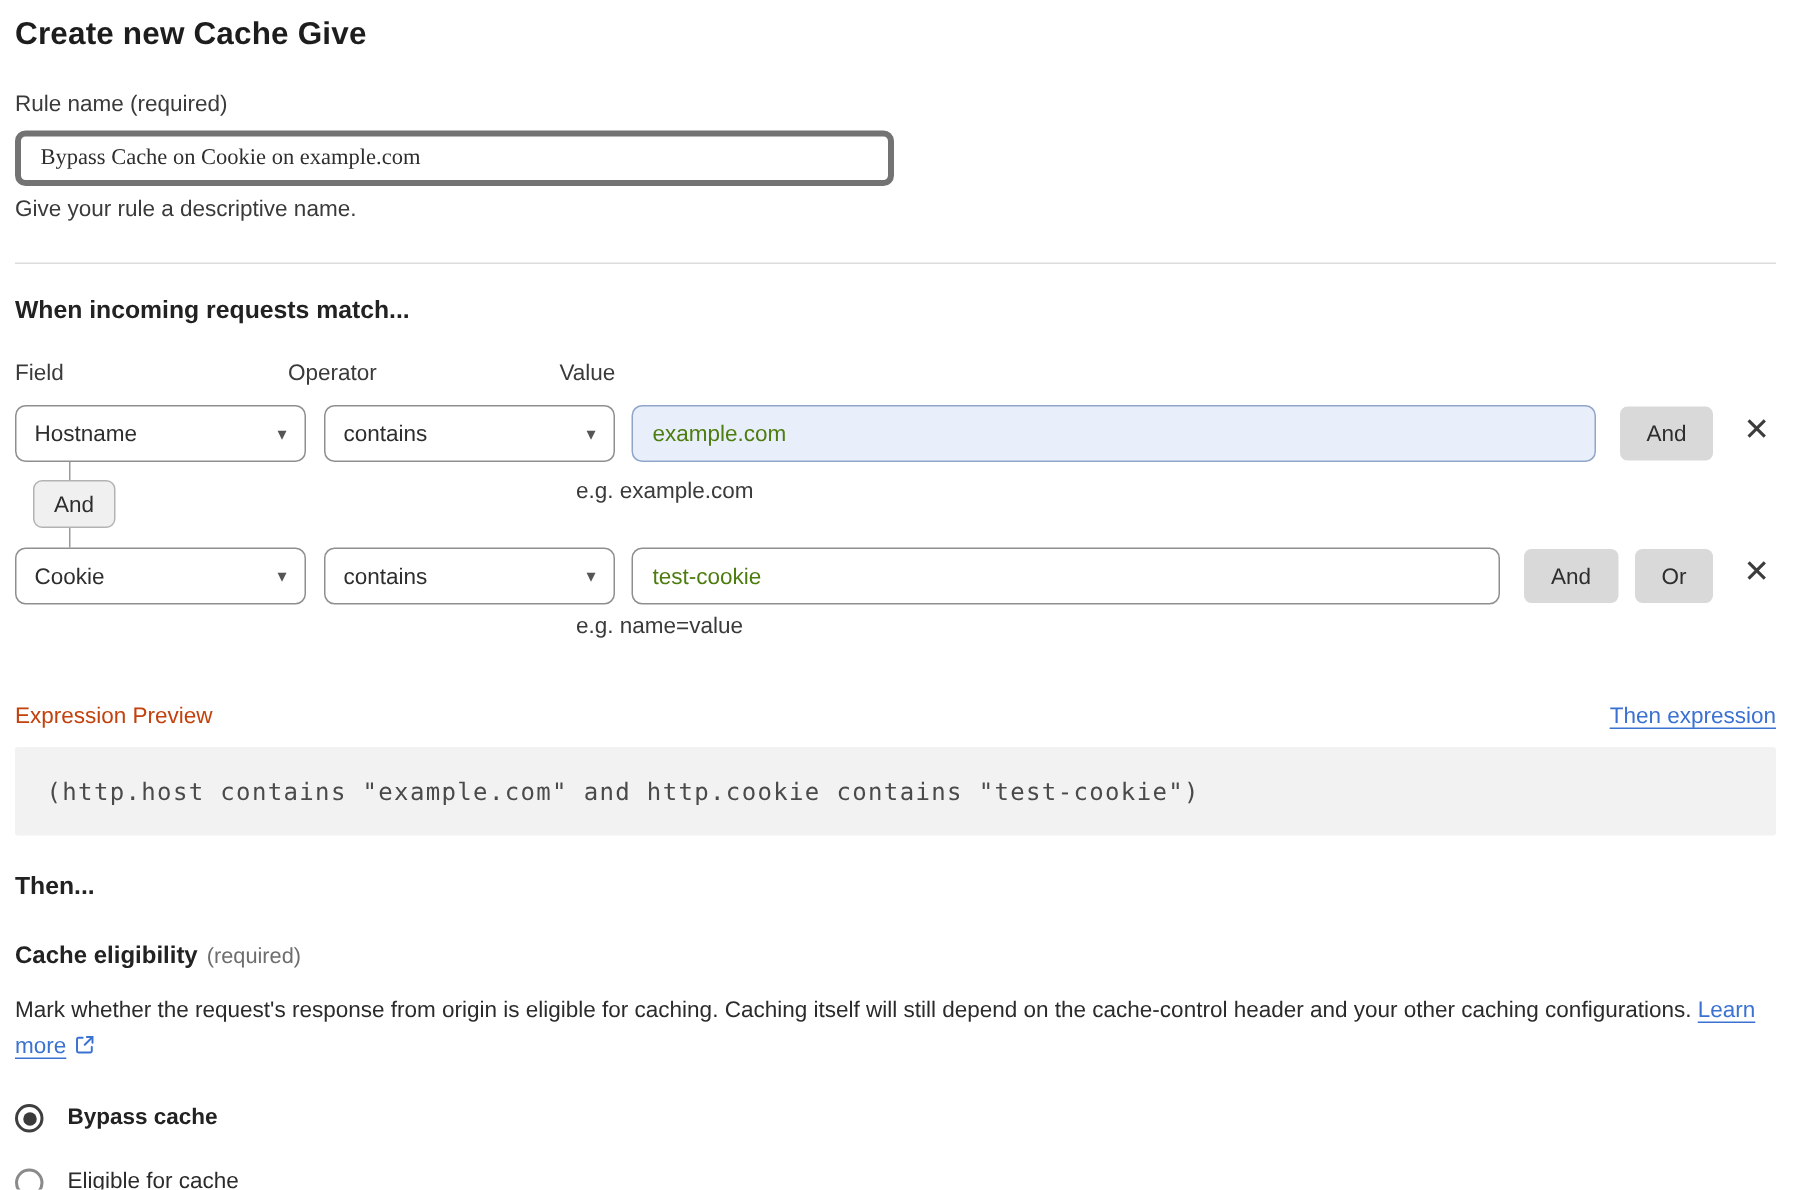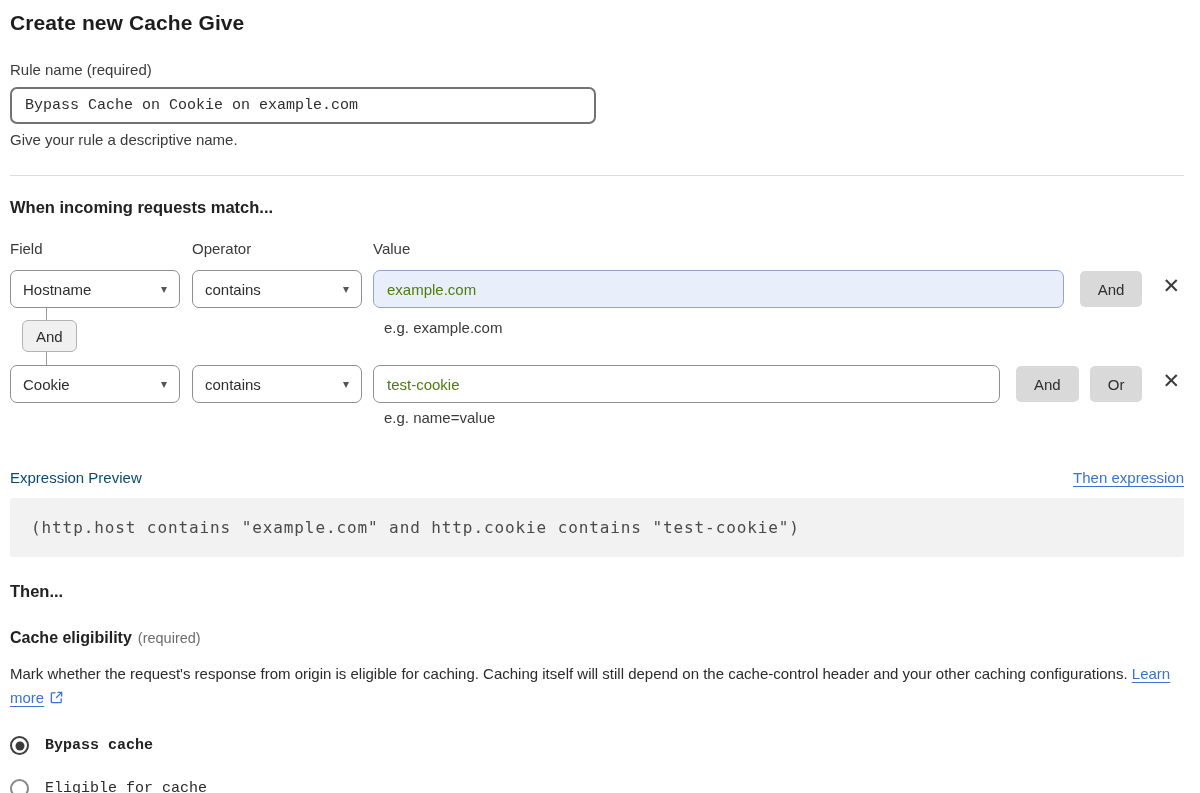--- a/index.html
+++ b/index.html
@@ -14,43 +14,43 @@
 
   h1.page-title {
     font-size: 21px; font-weight: 700; color: #1d1d1d;
     margin: 0 0 26px 0; letter-spacing: 0.1px;
   }
 
   .field-label { font-size: 15px; color: #3a3a3a; margin-bottom: 9px; }
 
   .rule-name-input {
     width: 586px; height: 37px;
-    border: 2px solid #737373; border-radius: 7px;
+    border: 4px solid #737373; border-radius: 7px;
     padding: 0 13px; font-size: 15px; color: #2e2e2e;
-    font-family: Liberation Mono, monospace;
+    font-family: Liberation Serif, serif;
     background: #fff; outline: none; display: block;
   }
   .helper-text { font-size: 15px; color: #3a3a3a; margin-top: 7px; }
 
   .divider { border: none; border-top: 1px solid #dcdcdc; margin: 27px 0 0 0; }
 
   .section-heading {
     font-size: 16.5px; font-weight: 700; color: #222;
     margin: 22px 0 0 0;
   }
 
   .columns-header { display: flex; margin-top: 23px; font-size: 15px; color: #3a3a3a; }
   .col-field { width: 170px; margin-right: 12px; }
   .col-operator { width: 170px; margin-right: 11px; }
   .col-value { flex: 1; }
 
   .condition-row { display: flex; align-items: flex-start; margin-top: 13px; }
 
   .select-box {
-    width: 170px; height: 38px; flex: none;
+    width: 194px; height: 38px; flex: none;
     border: 1px solid #8f8f8f; border-radius: 7px;
     background: #fff; display: flex; align-items: center;
     padding: 0 12px; cursor: pointer;
   }
   .select-box .select-text { flex: 1; font-size: 15px; color: #2e2e2e; }
   .select-box .caret { color: #555; font-size: 12px; line-height: 1; }
   .sel-field { margin-right: 12px; }
   .sel-operator { margin-right: 11px; }
 
   .value-input {
@@ -90,21 +90,21 @@
     font-family: "Liberation Sans", sans-serif;
   }
   .hint-text { font-size: 15px; color: #3a3a3a; }
   .between-region .hint-text { position: absolute; left: 374px; top: 11px; }
   .hint-row2 { margin: 6px 0 0 374px; }
 
   .expr-header {
     display: flex; justify-content: space-between; align-items: baseline;
     margin-top: 43px;
   }
-  .expr-label { font-size: 15px; color: #0c4a6e; }
+  .expr-label { font-size: 15px; color: #c2410c; }
   a.link { color: #3b72d1; text-decoration: underline; text-underline-offset: 3px; cursor: pointer; font-size: 15px; }
 
   .expr-code-block {
     margin-top: 12px; background: #f2f2f2; border-radius: 2px;
     padding: 20px 21px; 
   }
   .expr-code {
     font-family: "DejaVu Sans Mono", monospace;
     font-size: 16px; letter-spacing: 0.9px; color: #4a4a4a;
     white-space: nowrap;
@@ -112,21 +112,21 @@
 
   .then-heading { margin-top: 25px; }
 
   .sub-heading { margin-top: 28px; font-size: 16px; }
   .sub-heading .req { font-weight: 400; font-size: 14.5px; color: #6e6e6e; margin-left: 6px; }
 
   .description { margin-top: 15px; font-size: 15px; line-height: 24px; color: #2b2b2b; max-width: 1170px; }
 
   .ext-icon { display: inline-block; vertical-align: -2px; margin-left: 5px; }
 
-  .radio-option { display: flex; align-items: center; margin-top: 24px; cursor: pointer; font-family: Liberation Mono, monospace; }
+  .radio-option { display: flex; margin-top: 24px; cursor: pointer; }
   .radio-option + .radio-option { margin-top: 24px; }
   .radio-circle {
     width: 19px; height: 19px; border-radius: 50%;
     border: 2px solid #8a8a8a; flex: none; position: relative; background: #fff;
   }
   .radio-circle.selected { border-color: #3f3f3f; }
   .radio-circle.selected::after {
     content: ""; position: absolute; left: 50%; top: 50%;
     width: 9px; height: 9px; border-radius: 50%; background: #3a3a3a;
     transform: translate(-50%, -50%);

